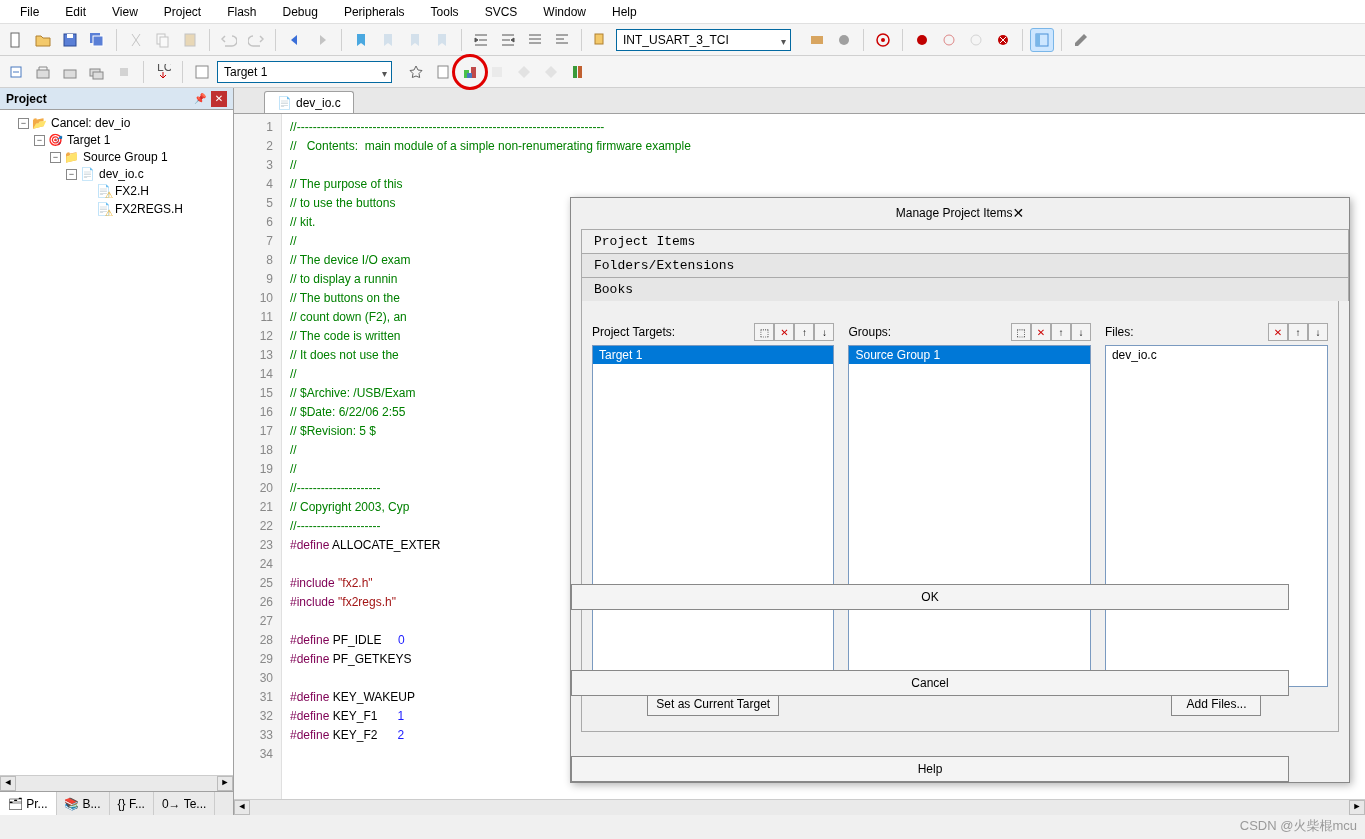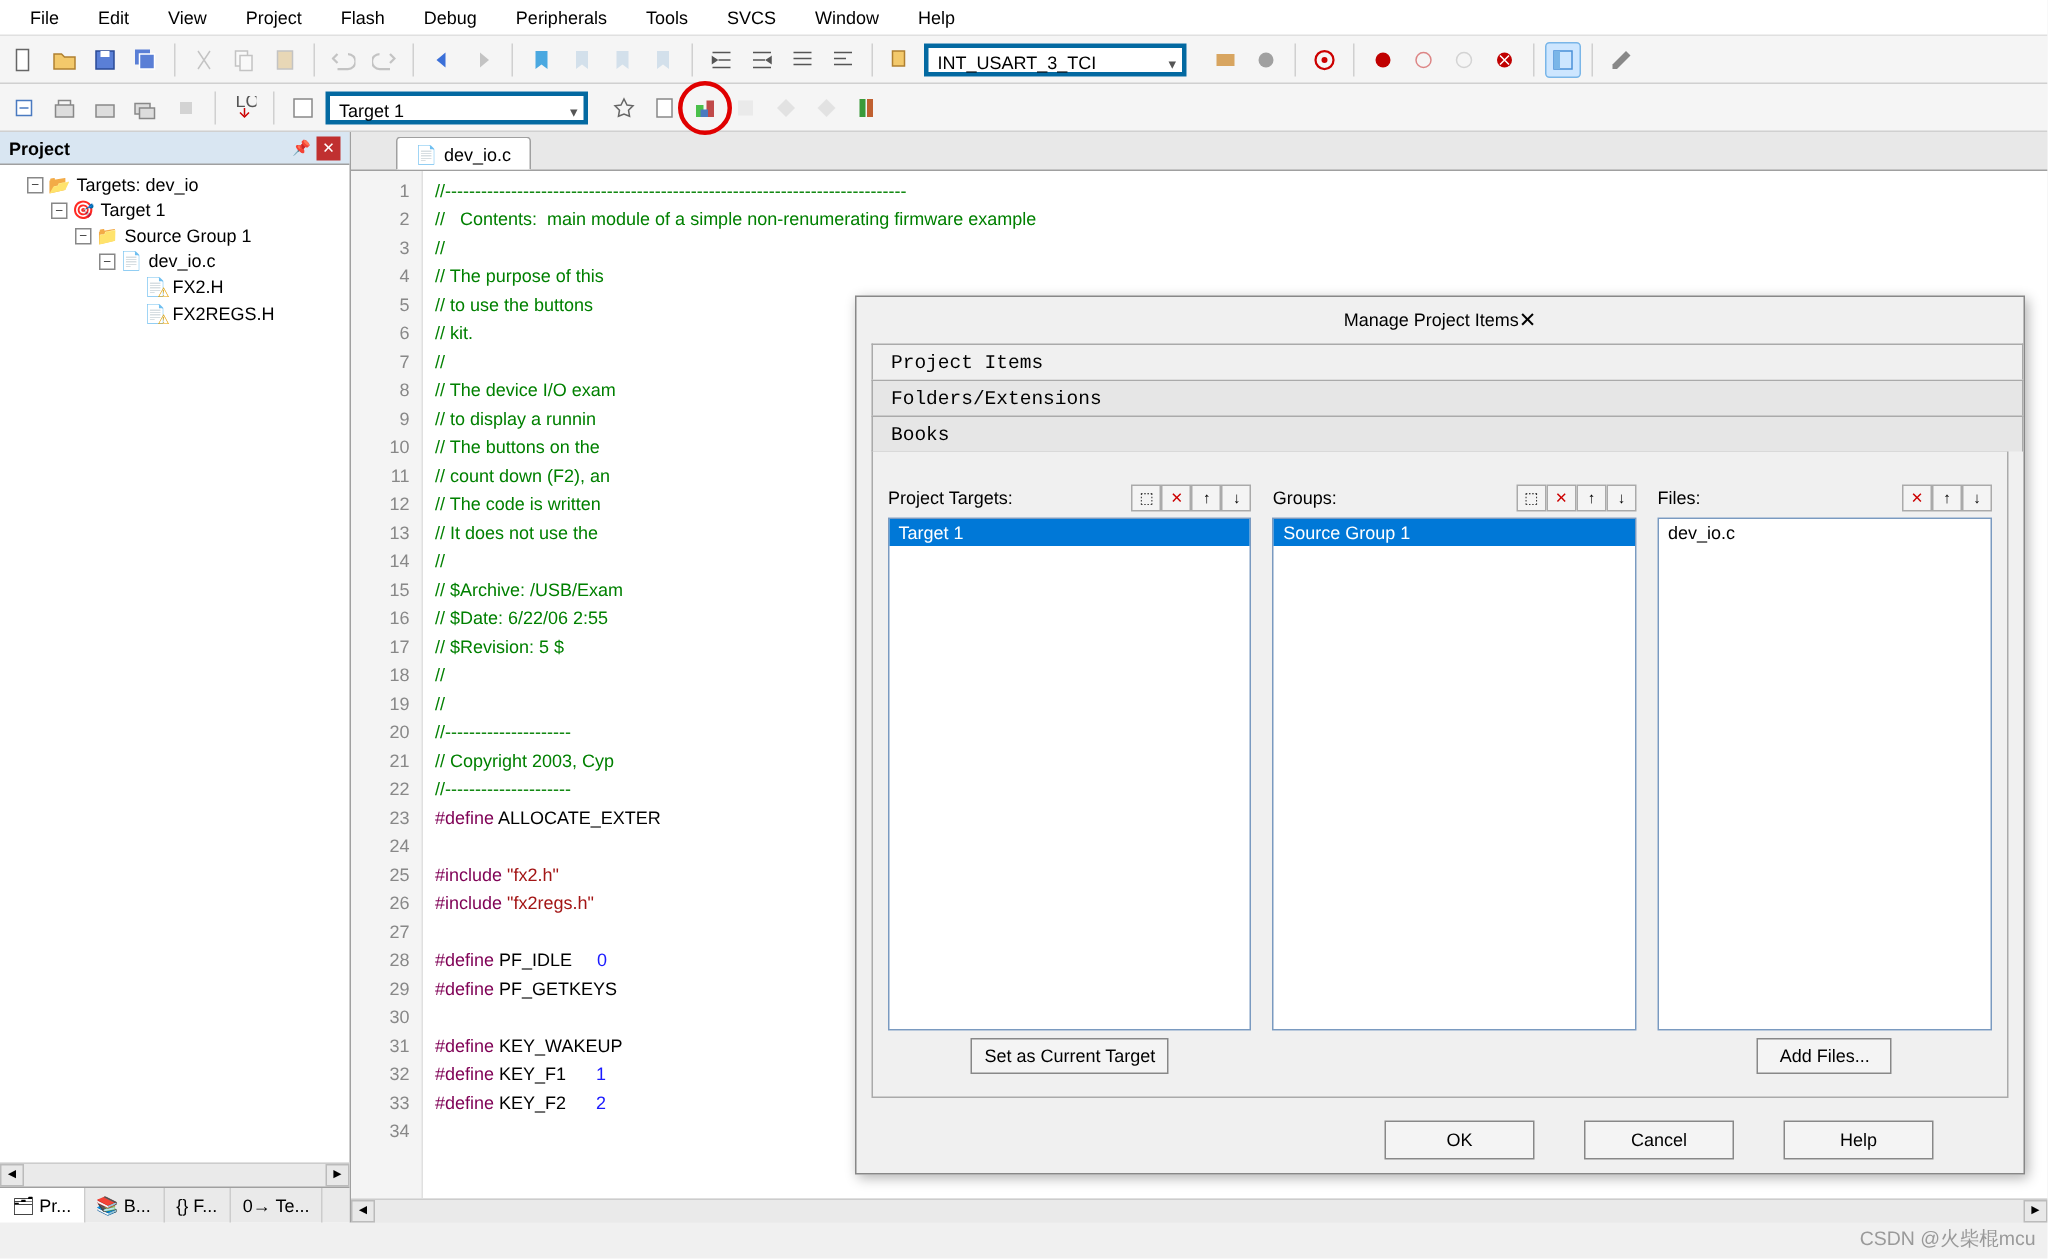--- a/index.html
+++ b/index.html
@@ -8,21 +8,21 @@
 
 .menubar { background: #fff; height: 24px; display: flex; align-items: center; padding: 0 8px; gap: 2px; border-bottom: 1px solid #e0e0e0;}
 .menubar span { padding: 3px 12px; cursor: default; }
 
 
 .toolbar { background: #f5f5f5; height: 32px; display: flex; align-items: center; padding: 0 4px; gap: 3px; border-bottom: 1px solid #d0d0d0; }
 .tb-sep { width: 1px; height: 22px; background: #d0d0d0; margin: 0 4px; }
 .tb-btn { width: 24px; height: 24px; display: flex; align-items: center; justify-content: center; border-radius: 3px; cursor: pointer; position: relative;}
 .tb-btn.disabled { opacity: 0.45; }
 .tb-btn svg { width: 16px; height: 16px; }
-.tb-combo { height: 22px; border: 3px solid #0369a1; background: #fff; padding: 0 6px 0 6px; min-width: 130px; line-height: 20px; position: relative;}
+.tb-combo { height: 22px; border: 1px solid #0369a1; background: #fff; padding: 0 6px 0 6px; min-width: 130px; line-height: 20px; position: relative;}
 .tb-combo::after { content: "▾"; position: absolute; right: 4px; top: 2px; color: #555; font-size: 10px; }
 .tb-combo.wide { min-width: 175px; }
 .tb-btn.active { background:#cde6ff; border:1px solid #7ab6e8; }
 .red-circle { position:absolute; top:-6px; left:-6px; width:36px; height:36px; border:3px solid #e00000; border-radius:50%; pointer-events:none;}
 
 
 .main { display: flex; height: calc(100% - 112px); }
 .sidebar { width: 234px; background: #fff; border-right: 1px solid #a0a0a0; display: flex; flex-direction: column; }
 .panel-header { background: #d9e6f2; height: 22px; display: flex; align-items: center; padding: 0 6px; border-bottom: 1px solid #a0a0a0; justify-content: space-between;}
 .panel-header .title { font-weight: bold; }
@@ -69,21 +69,21 @@
 .col { flex:1; display:flex; flex-direction:column;}
 .col.narrow{flex:0.92;}
 .col-hdr { display:flex; align-items:center; justify-content:space-between; height:22px;}
 .col-btns { display:flex; gap:0;}
 .col-btns .cb { width:20px; height:18px; border:1px solid #aaa; background:#f4f4f4; display:flex; align-items:center; justify-content:center; font-size:10px; cursor:pointer;}
 .listbox { flex:1; border:1px solid #7a9ac0; background:#fff; margin-top:2px;}
 .list-item { padding:2px 6px; }
 .list-item.sel { background:#0078d7; color:#fff; }
 .col-footer { height: 34px; display:flex; align-items:center; justify-content:center;}
 .btn { padding: 4px 8px; border:1px solid #888; background:#f4f4f4; cursor: pointer; min-width:90px; text-align:center;}
-.dlg-footer { height: 44px; display:flex; align-items:center; justify-content:flex-end; gap: 33px; padding: 0 60px 0 0;}
+.dlg-footer { height: 44px; display:flex; justify-content:flex-end; gap: 60px; padding: 0 60px 0 0; flex-direction: column;}
 .dlg-footer .btn{ min-width:100px; padding:5px 20px;}
 
 .watermark{position:absolute; right:8px; bottom:4px; color:#9a9a9a; font-size:13px; z-index:20;}
 </style>
 </head>
 <body>
 
 <div class="menubar">
   <span>File</span>
   <span>Edit</span>
@@ -357,21 +357,21 @@
         <span class="hdr-btn">📌</span>
         <span class="hdr-btn hdr-close">✕</span>
       </span>
     </div>
     <div class="tree">
       <ul>
         <li>
             <div class="node">
               <span class="toggle">−</span>
               <span class="icon">📂</span>
-              <span>Targets: dev_io</span>
+              <span>Cancel: dev_io</span>
             </div>
           <ul>
               <li>
                 <div class="node">
                   <span class="toggle">−</span>
                   <span class="icon">🎯</span>
                   <span>Target 1</span>
                 </div>
             <ul>
                   <li>

